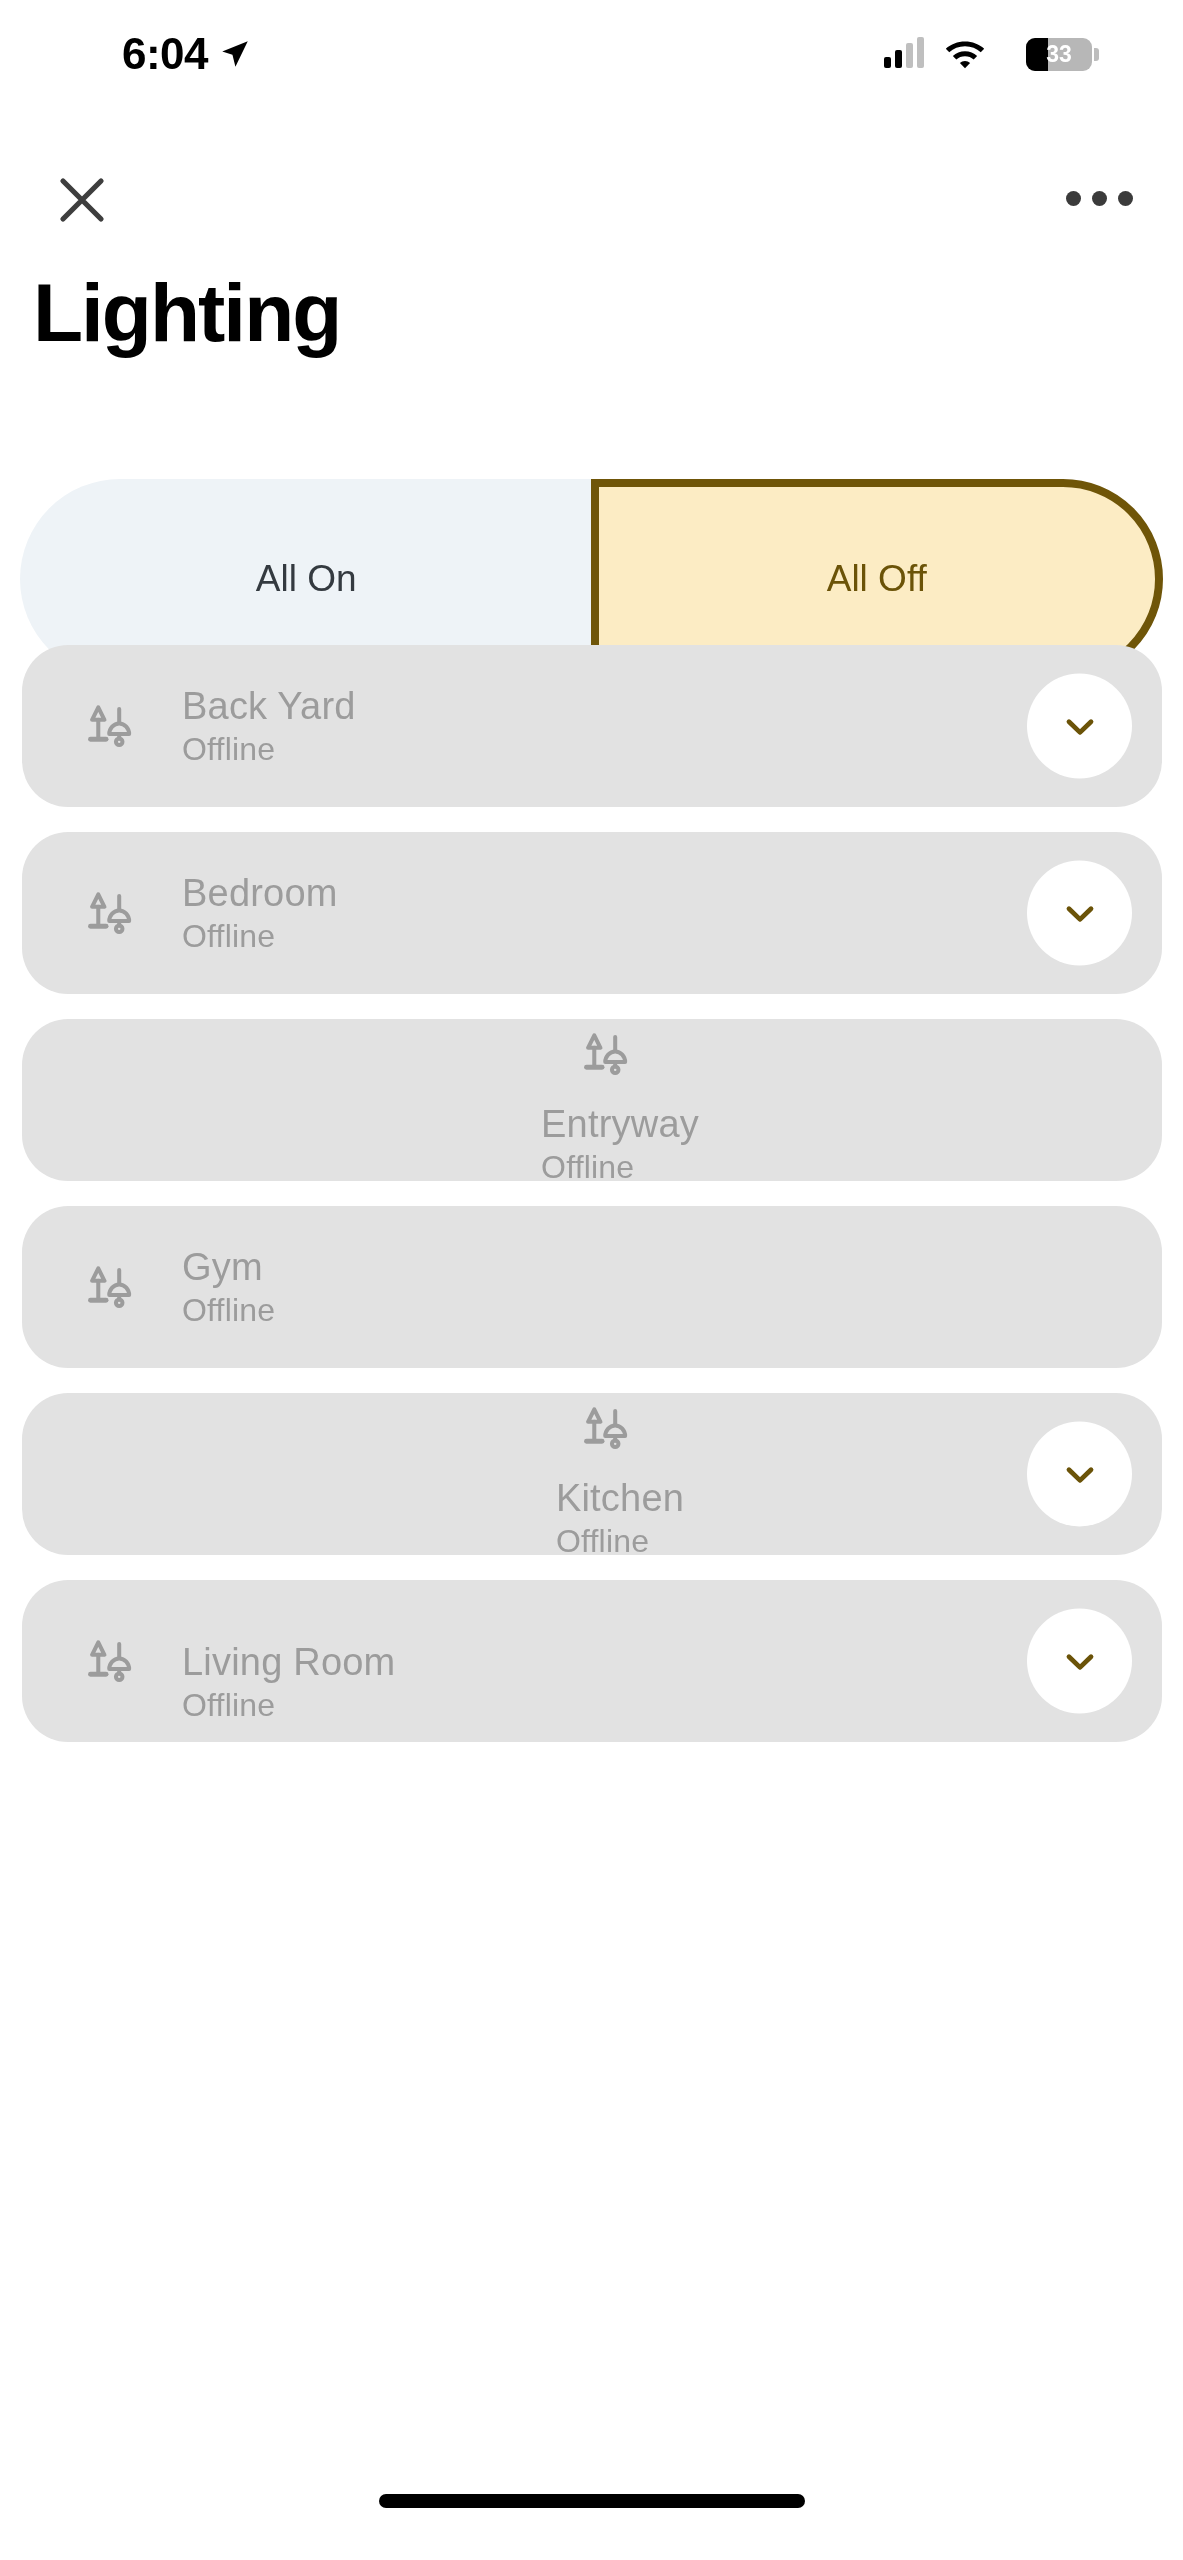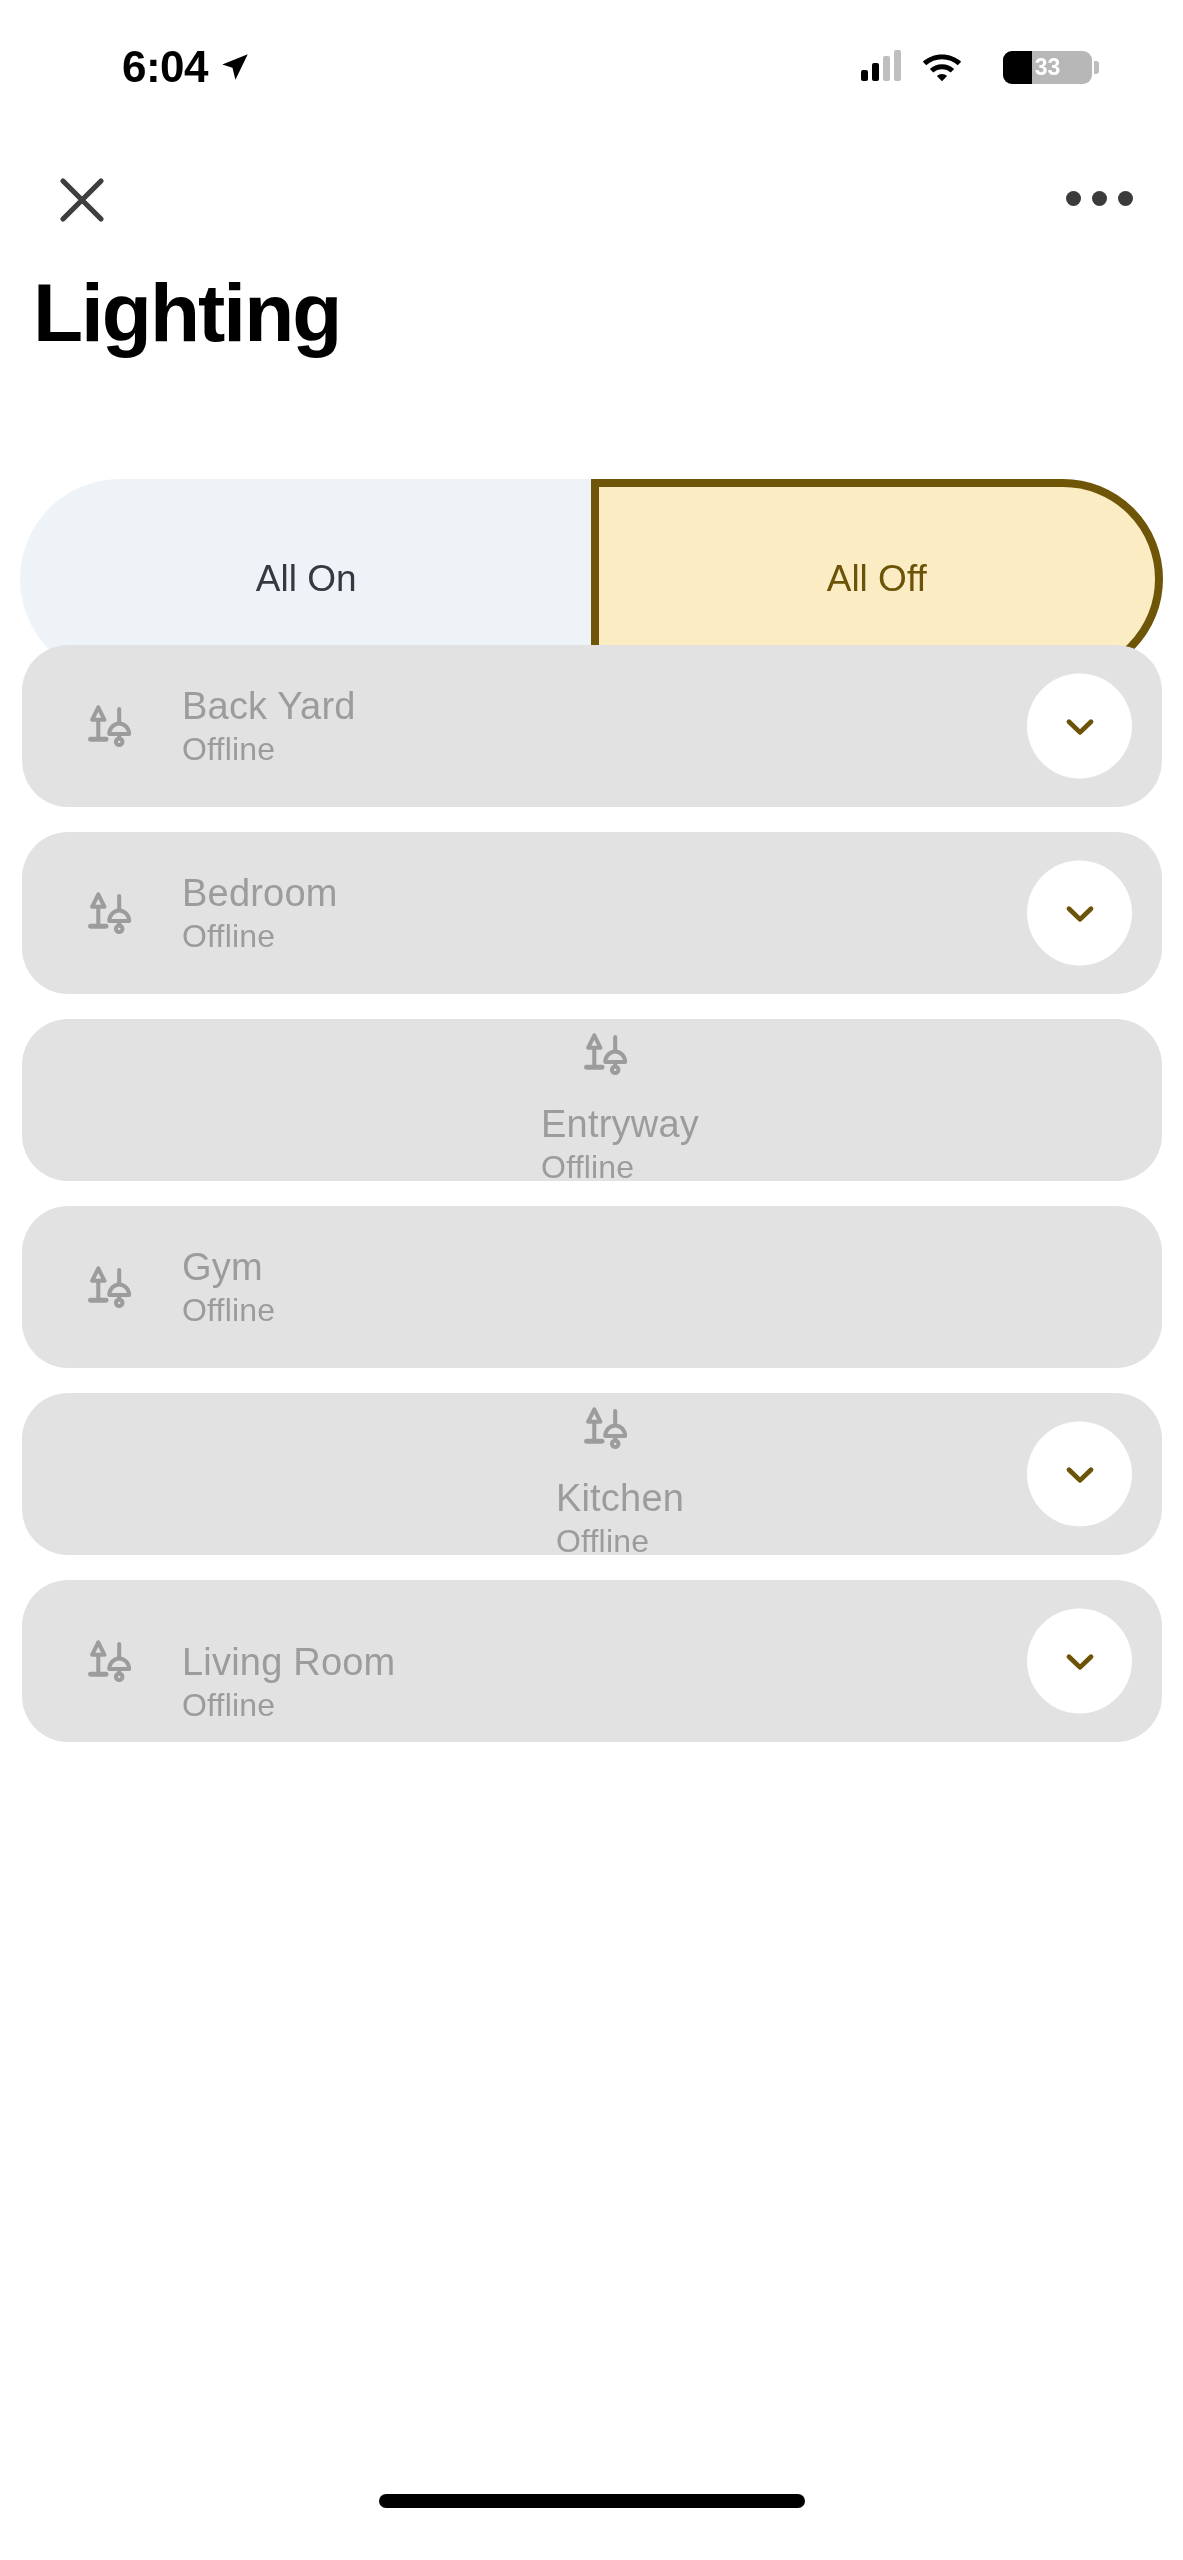--- a/index.html
+++ b/index.html
@@ -12,42 +12,42 @@
   }
 
   .phone {
     position:relative;
     width:1183px; height:2560px;
     background:#ffffff;
   }
 
   
   .statusbar {
-    position:absolute; top:13px; left:0;
+    position:absolute; top:0; left:0;
     width:1183px; height:108px;
     display:flex; align-items:center; justify-content:space-between;
     padding:0 84px 0 122px;
   }
   .sb-left { display:flex; align-items:center; gap:10px; }
   .sb-time {
     font-size:44px; font-weight:700; color:#000;
     letter-spacing:-0.5px; line-height:1;
   }
   .loc-arrow { display:block; }
   .sb-right { display:flex; align-items:center; gap:20px; }
 
   .cell-bars { display:flex; align-items:flex-end; gap:4px; height:28px; }
   .cell-bars i { display:block; width:7px; border-radius:2px; background:#000; }
   .cell-bars i:nth-child(1){ height:11px; }
   .cell-bars i:nth-child(2){ height:18px; }
   .cell-bars i:nth-child(3){ height:25px; background:#bfbfbf; }
   .cell-bars i:nth-child(4){ height:31px; background:#bfbfbf; }
 
   .battery {
-    position:relative; width:89px; height:33px;
+    position:relative; width:66px; height:33px;
     border-radius:9px; background:#b7b7b7; overflow:hidden;
     display:flex; align-items:center;margin-left:20px;
   }
   .battery .fill {
     position:absolute; left:0; top:0; bottom:0;
     width:33%; background:#000;
   }
   .battery .pct {
     position:relative; z-index:2; width:100%;
     text-align:center; font-size:23px; font-weight:700;

